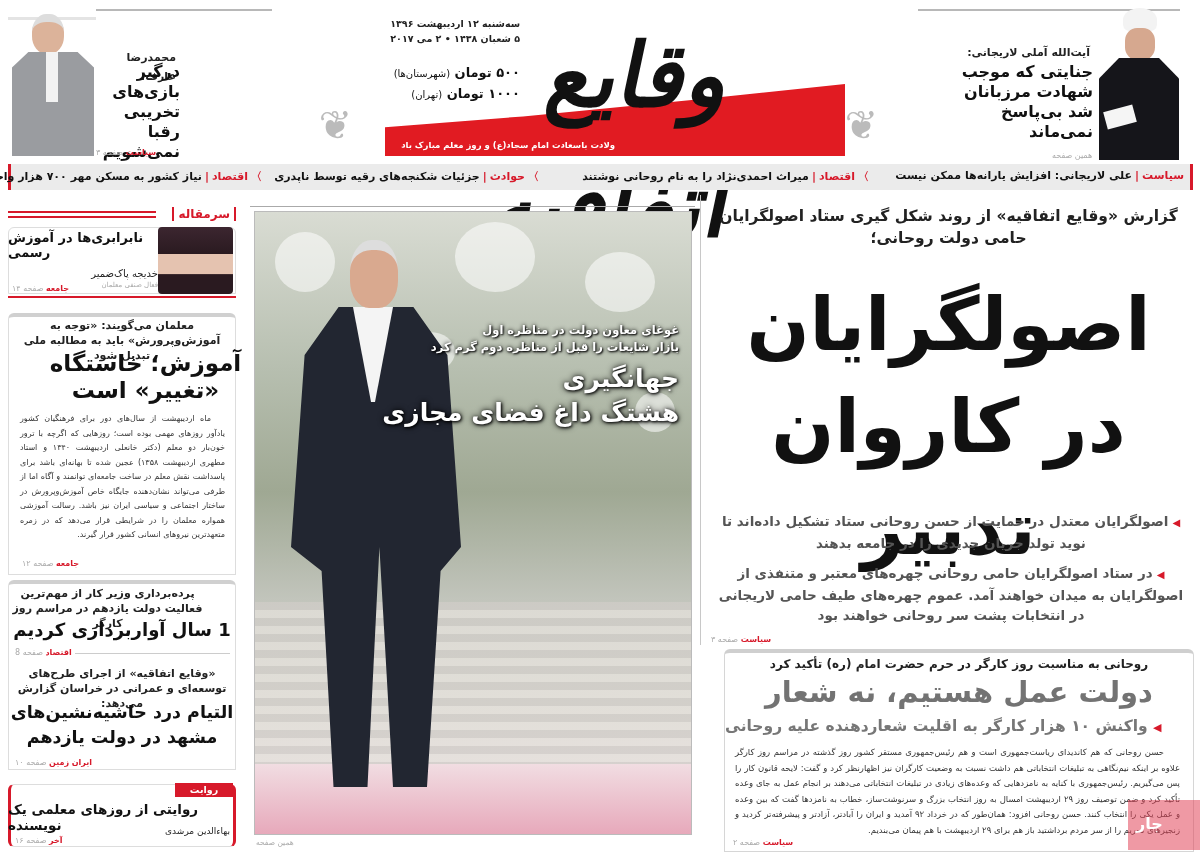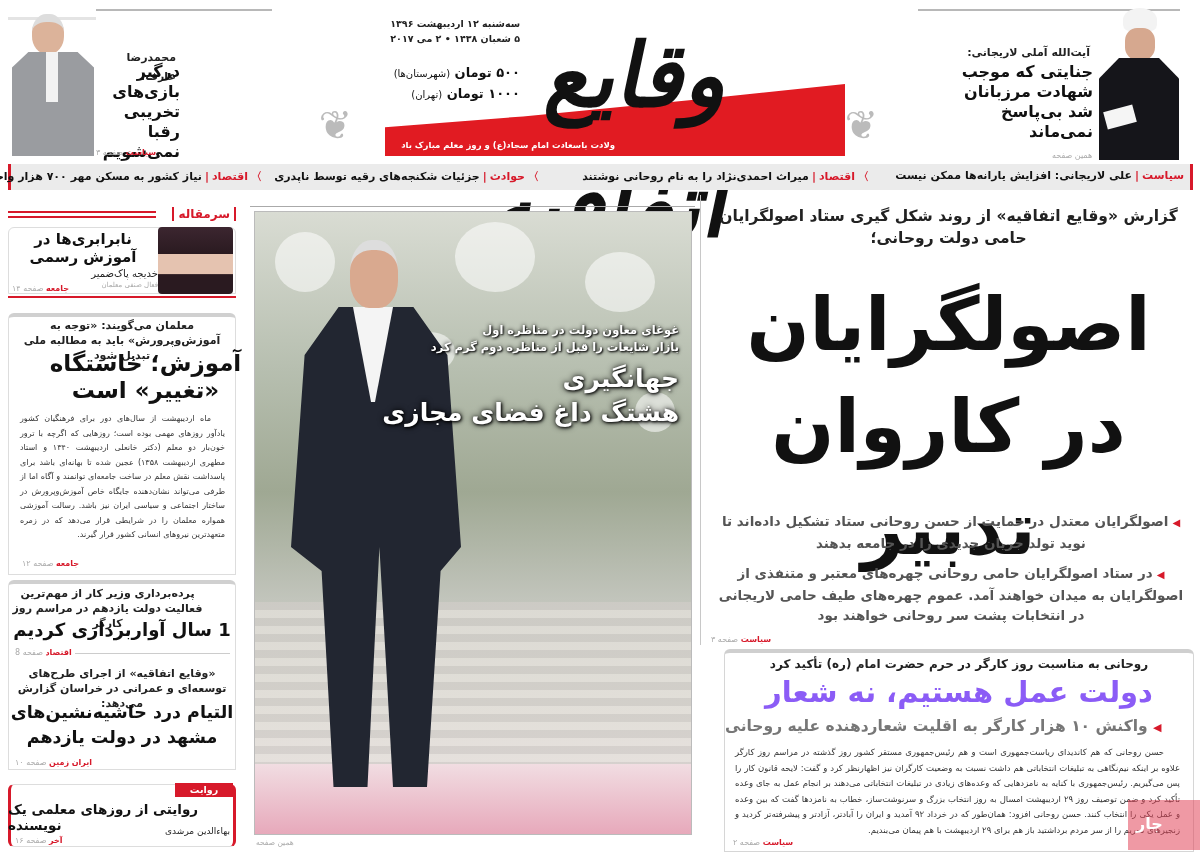--- a/index.html
+++ b/index.html
@@ -40,21 +40,21 @@
   .lead-head { top: 78px; left: 0; width: 495px; text-align: center; font-size: 74px; font-weight: bold; line-height: 102px; color: #111; letter-spacing: -2px; }
   .bullets { top: 316px; left: 15px; width: 470px; }
   .bullet { font-size: 13.5px; line-height: 20px; color: #555; text-align: center; font-weight: bold; margin-bottom: 10px; }
   .bullet .tri { color: #d7192a; font-size: 10px; margin-left: 4px; }
   .lead-ref { top: 440px; left: 10px; font-size: 8px; color: #aaa; }
   .lead-ref b { color: #d7192a; }
 
   
   .rouhani-box { left: 724px; top: 649px; width: 470px; height: 203px; border: 1px solid #d6d6d6; border-top: 4px solid #cfcfcf; border-radius: 6px 6px 0 0; }
   .rb-kicker { top: 4px; left: 0; width: 100%; text-align: center; font-size: 12px; font-weight: bold; color: #222; }
-  .rb-head { top: 22px; left: 0; width: 100%; text-align: center; font-size: 29px; font-weight: bold; color: #8b5cf6; }
+  .rb-head { top: 22px; left: 0; width: 100%; text-align: center; font-size: 29px; font-weight: bold; color: #737373; }
   .rb-sub { top: 64px; left: 0; width: 100%; text-align: left; font-size: 15.5px; font-weight: bold; color: #777; }
   .rb-sub .tri { color: #d7192a; font-size: 11px; }
   .rb-body { top: 92px; left: 10px; width: 445px; font-size: 8.5px; line-height: 15.5px; color: #333; text-align: justify; text-indent: 16px; }
   .rb-ref { top: 185px; left: 8px; font-size: 8px; color: #aaa; }
   .rb-ref b { color: #d7192a; }
   .watermark { left: 1128px; top: 800px; width: 72px; height: 50px; background: rgba(225,70,90,0.55); }
   .watermark span { position: absolute; left: 8px; top: 14px; color: #fff; font-size: 16px; font-weight: bold; }
 
   
   .photo-frame { left: 254px; top: 211px; width: 438px; height: 624px; border: 1px solid #bbb; overflow: hidden;
@@ -69,21 +69,21 @@
      clip-path: polygon(0 0, 100% 0, 55% 100%, 45% 100%); }
   .man-head { position: absolute; left: 95px; top: 28px; width: 48px; height: 68px; border-radius: 45% 45% 40% 40%; background: #d9a98f; border-top: 10px solid #ddd; }
   .photo-kicker { position: absolute; right: 12px; top: 110px; width: 260px; font-size: 11.5px; font-weight: bold; line-height: 17px; color: #fff; text-align: right; text-shadow: 1px 1px 2px #000, 0 0 4px #000; }
   .photo-head { position: absolute; right: 12px; top: 150px; width: 300px; font-size: 25px; font-weight: bold; line-height: 34px; color: #fff; text-align: right; text-shadow: 1px 1px 3px #000, 0 0 6px #000; }
   .photo-credit { left: 256px; top: 838px; font-size: 7.5px; color: #aaa; }
   .edit-bar { left: 8px; top: 207px; width: 228px; height: 16px; }
   .edit-bar .line { position: absolute; left: 0; top: 4px; width: 148px; height: 2px; background: #d7192a; box-shadow: 0 5px 0 #d7192a; }
   .edit-bar .lbl { position: absolute; right: 0; top: 0; font-size: 12px; font-weight: bold; color: #d7192a; border-right: 2px solid #d7192a; border-left: 2px solid #d7192a; padding: 0 4px; letter-spacing: 3px; }
   .edit-box { left: 8px; top: 227px; width: 228px; height: 67px; border: 1px solid #ddd; border-radius: 6px 6px 0 0; }
   .edit-photo { left: 158px; top: 227px; width: 75px; height: 67px; background: linear-gradient(180deg,#3c2630 0%,#2a1a20 40%,#e5c3b0 41%,#e5c3b0 70%,#2a1a20 71%); border-radius: 4px; }
-  .edit-title { left: 8px; top: 230px; width: 150px; font-size: 15px; font-weight: bold; color: #111; text-align: center; }
+  .edit-title { left: 8px; top: 230px; width: 150px; font-size: 13px; font-weight: bold; color: #111; text-align: left; }
   .edit-author { left: 8px; top: 268px; width: 150px; font-size: 10px; color: #222; text-align: right; }
   .edit-role { left: 8px; top: 281px; width: 150px; font-size: 7px; color: #aaa; text-align: right; }
   .edit-ref { left: 12px; top: 284px; font-size: 8px; color: #aaa; }
   .edit-ref b { color: #d7192a; }
   .edit-underline { left: 8px; top: 296px; width: 228px; height: 2px; background: #d7192a; }
 
   .card { border: 1px solid #ddd; border-top: 4px solid #d0d0d0; border-radius: 6px 6px 0 0; }
   .teach-box { left: 8px; top: 313px; width: 228px; height: 262px; }
   .teach-kicker { left: 8px; top: 318px; width: 228px; text-align: center; font-size: 11px; font-weight: bold; line-height: 15px; color: #222; }
   .teach-head { left: 8px; top: 350px; width: 275px; text-align: center; font-size: 23px; font-weight: bold; line-height: 27px; color: #111; }

